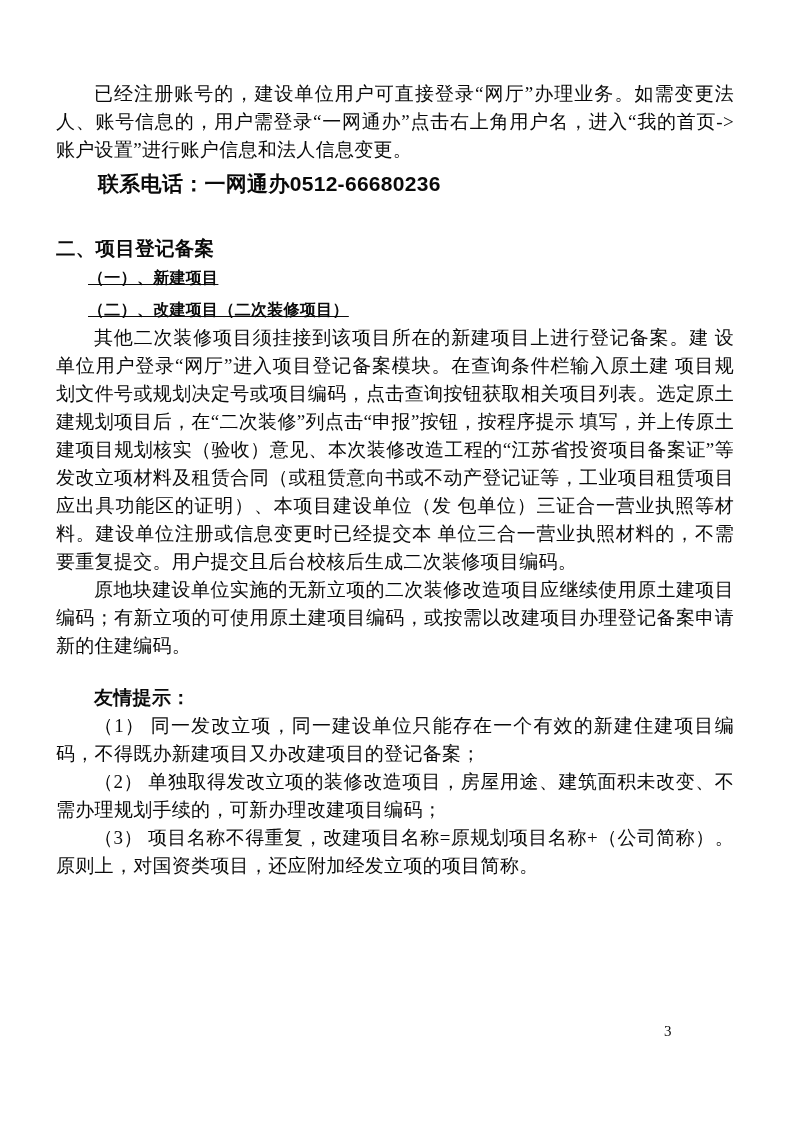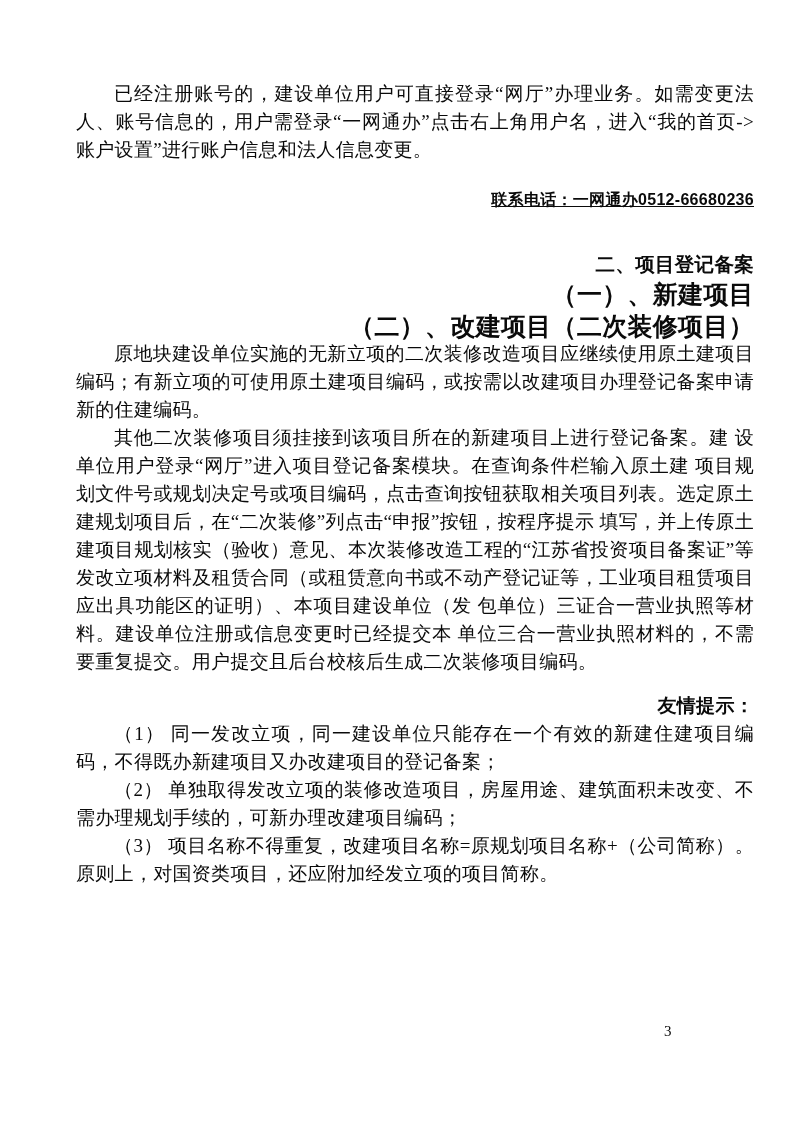--- a/index.html
+++ b/index.html
@@ -7,67 +7,66 @@
   .page {
     position: relative;
     width: 794px;
     height: 1123px;
     background: #ffffff;
     overflow: hidden;
     color: #0a0a0a;
   }
   .content {
     position: absolute;
-    left: 76px;
+    left: 56px;
     top: 80px;
     width: 678px;
   }
   .para {
     font-family: "Liberation Serif", "DejaVu Serif", serif;
     font-size: 19px;
     line-height: 28px;
     letter-spacing: 0.3px;
     text-align: justify;
     text-justify: inter-ideograph;
     text-indent: 2em;
     color: #0a0a0a;
   }
   .hei {
     font-family: "Liberation Sans", "DejaVu Sans", sans-serif;
     font-weight: 700;
-    text-align: right;
   }
   .contact-line {
-    font-size: 16px;
+    font-size: 21px;
     line-height: 28px;
     letter-spacing: 0.3px;
     text-indent: 2em;
-    margin-top: 22px;
-    text-decoration: underline;
+    margin-top: 6px;
   }
   .h-main {
     font-size: 19.5px;
     line-height: 28px;
     letter-spacing: 0.3px;
     margin-top: 36px;
   }
   .h-sub {
-    font-size: 25px;
+    font-size: 16px;
     line-height: 28px;
     letter-spacing: 0.3px;
     text-indent: 2em;
     margin-top: 2px;
+    text-decoration: underline;
   }
   .h-sub2 { margin-top: 4px; }
   .tips-title {
     font-size: 19px;
     line-height: 28px;
     letter-spacing: 0.3px;
     text-indent: 2em;
-    margin-top: 16px;
+    margin-top: 24px;
   }
   .page-number {
     position: absolute;
     left: 664px;
     top: 1021px;
     font-family: "Liberation Serif", "DejaVu Serif", serif;
     font-size: 15px;
     line-height: 20px;
     color: #0a0a0a;
   }
@@ -83,23 +82,23 @@
     <p class="para hei contact-line">联系电话：一网通办0512-66680236</p>
 
     <div class="hei h-main">二、项目登记备案</div>
 
     <div class="hei h-sub">（一）、新建项目</div>
 
 
 
     <div class="hei h-sub h-sub2">（二）、改建项目（二次装修项目）</div>
 
+    <p class="para">其他二次装修项目须挂接到该项目所在的新建项目上进行登记备案。建 设单位用户登录“网厅”进入项目登记备案模块。在查询条件栏输入原土建 项目规划文件号或规划决定号或项目编码，点击查询按钮获取相关项目列表。选定原土建规划项目后，在“二次装修”列点击“申报”按钮，按程序提示 填写，并上传原土建项目规划核实（验收）意见、本次装修改造工程的“江苏省投资项目备案证”等发改立项材料及租赁合同（或租赁意向书或不动产登记证等，工业项目租赁项目应出具功能区的证明）、本项目建设单位（发 包单位）三证合一营业执照等材料。建设单位注册或信息变更时已经提交本 单位三合一营业执照材料的，不需要重复提交。用户提交且后台校核后生成二次装修项目编码。</p>
+
     <p class="para">原地块建设单位实施的无新立项的二次装修改造项目应继续使用原土建项目编码；有新立项的可使用原土建项目编码，或按需以改建项目办理登记备案申请新的住建编码。</p>
-
-    <p class="para">其他二次装修项目须挂接到该项目所在的新建项目上进行登记备案。建 设单位用户登录“网厅”进入项目登记备案模块。在查询条件栏输入原土建 项目规划文件号或规划决定号或项目编码，点击查询按钮获取相关项目列表。选定原土建规划项目后，在“二次装修”列点击“申报”按钮，按程序提示 填写，并上传原土建项目规划核实（验收）意见、本次装修改造工程的“江苏省投资项目备案证”等发改立项材料及租赁合同（或租赁意向书或不动产登记证等，工业项目租赁项目应出具功能区的证明）、本项目建设单位（发 包单位）三证合一营业执照等材料。建设单位注册或信息变更时已经提交本 单位三合一营业执照材料的，不需要重复提交。用户提交且后台校核后生成二次装修项目编码。</p>
 
     <div class="hei tips-title">友情提示：</div>
 
     <p class="para">（1） 同一发改立项，同一建设单位只能存在一个有效的新建住建项目编码，不得既办新建项目又办改建项目的登记备案；</p>
 
     <p class="para">（2） 单独取得发改立项的装修改造项目，房屋用途、建筑面积未改变、不需办理规划手续的，可新办理改建项目编码；</p>
 
     <p class="para">（3） 项目名称不得重复，改建项目名称=原规划项目名称+（公司简称）。原则上，对国资类项目，还应附加经发立项的项目简称。</p>
 
   </div>

